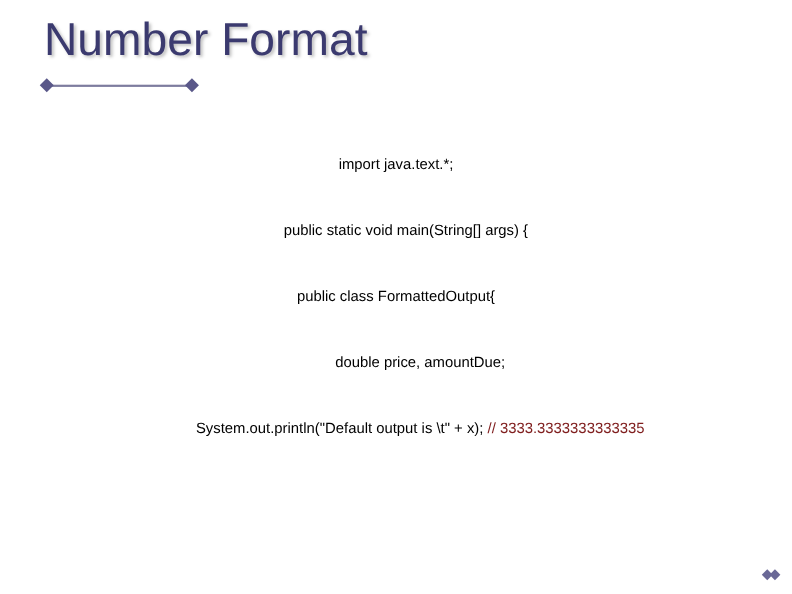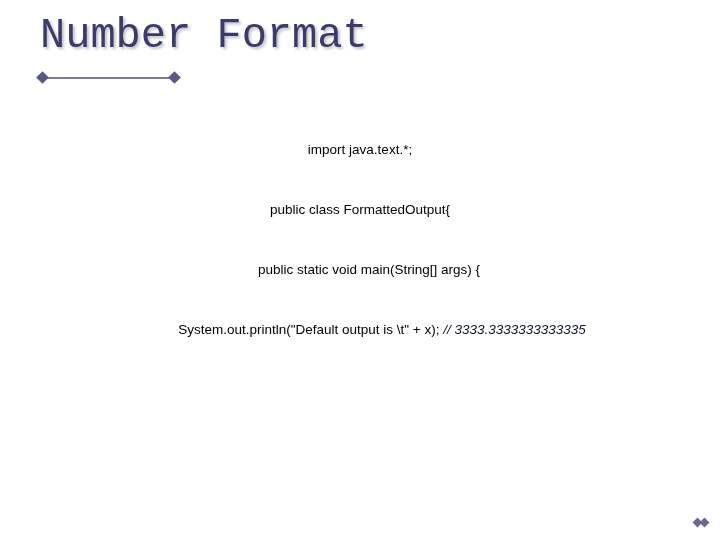--- a/index.html
+++ b/index.html
@@ -1,19 +1,19 @@
 <!DOCTYPE html>
 <html><head>
 <meta charset="utf-8">
 <style>
   * { box-sizing: border-box; margin: 0; padding: 0; }
   html, body { width: 720px; height: 540px; background: #fff; font-family: Verdana, Geneva, sans-serif; overflow: hidden; }
   .slide { width: 720px; height: 540px; position: relative; padding: 12px 40px 30px 40px; }
   .title {
-    font-family: Liberation Mono, monospace;
+    font-family: Liberation Sans, sans-serif;
     font-size: 42px;
     color: #3b3a6f;
     font-weight: 400;
     text-shadow: 2px 2px 3px rgba(0,0,0,0.25);
     margin-bottom: 10px;
   }
   .separator {
     position: relative;
     width: 136px;
     height: 16px;
@@ -37,21 +37,21 @@
   .code {
     font-family: Verdana, Geneva, sans-serif;
     font-size: 13.5px;
     line-height: 20px;
     color: #000;
     white-space: pre;
   }
   .code .ln { display: block; text-align: center; }
   .i1 { padding-left: 18px; }
   .i2 { padding-left: 44px; }
-  .comment { color: #0f172a; font-style: italic; }
+  .comment { color: #7f1d1d; }
   .corner-accent {
     position: absolute;
     right: 12px;
     bottom: 10px;
     width: 14px; height: 14px;
   }
   .corner-accent::before, .corner-accent::after {
     content: "";
     position: absolute;
     width: 7px; height: 7px;
@@ -68,22 +68,23 @@
   <h1 class="title">Number Format</h1>
 
   <div class="separator">
     <div class="line"></div>
     <div class="sq s1"></div>
     <div class="sq s2"></div>
   </div>
 
   <div class="code">
     <span class="ln">import java.text.*;</span>
+    <span class="ln i1">public static void main(String[] args) {</span>
     <span class="ln">public class FormattedOutput{</span>
-    <span class="ln i1">public static void main(String[] args) {</span>
+    <span class="ln i2">double price, amountDue;</span>
     <span class="ln i2"><span>System.out.println("Default output is \t" + x); </span><span class="comment">// 3333.3333333333335</span></span>
     
     
     
     
     
     
     
     
     

